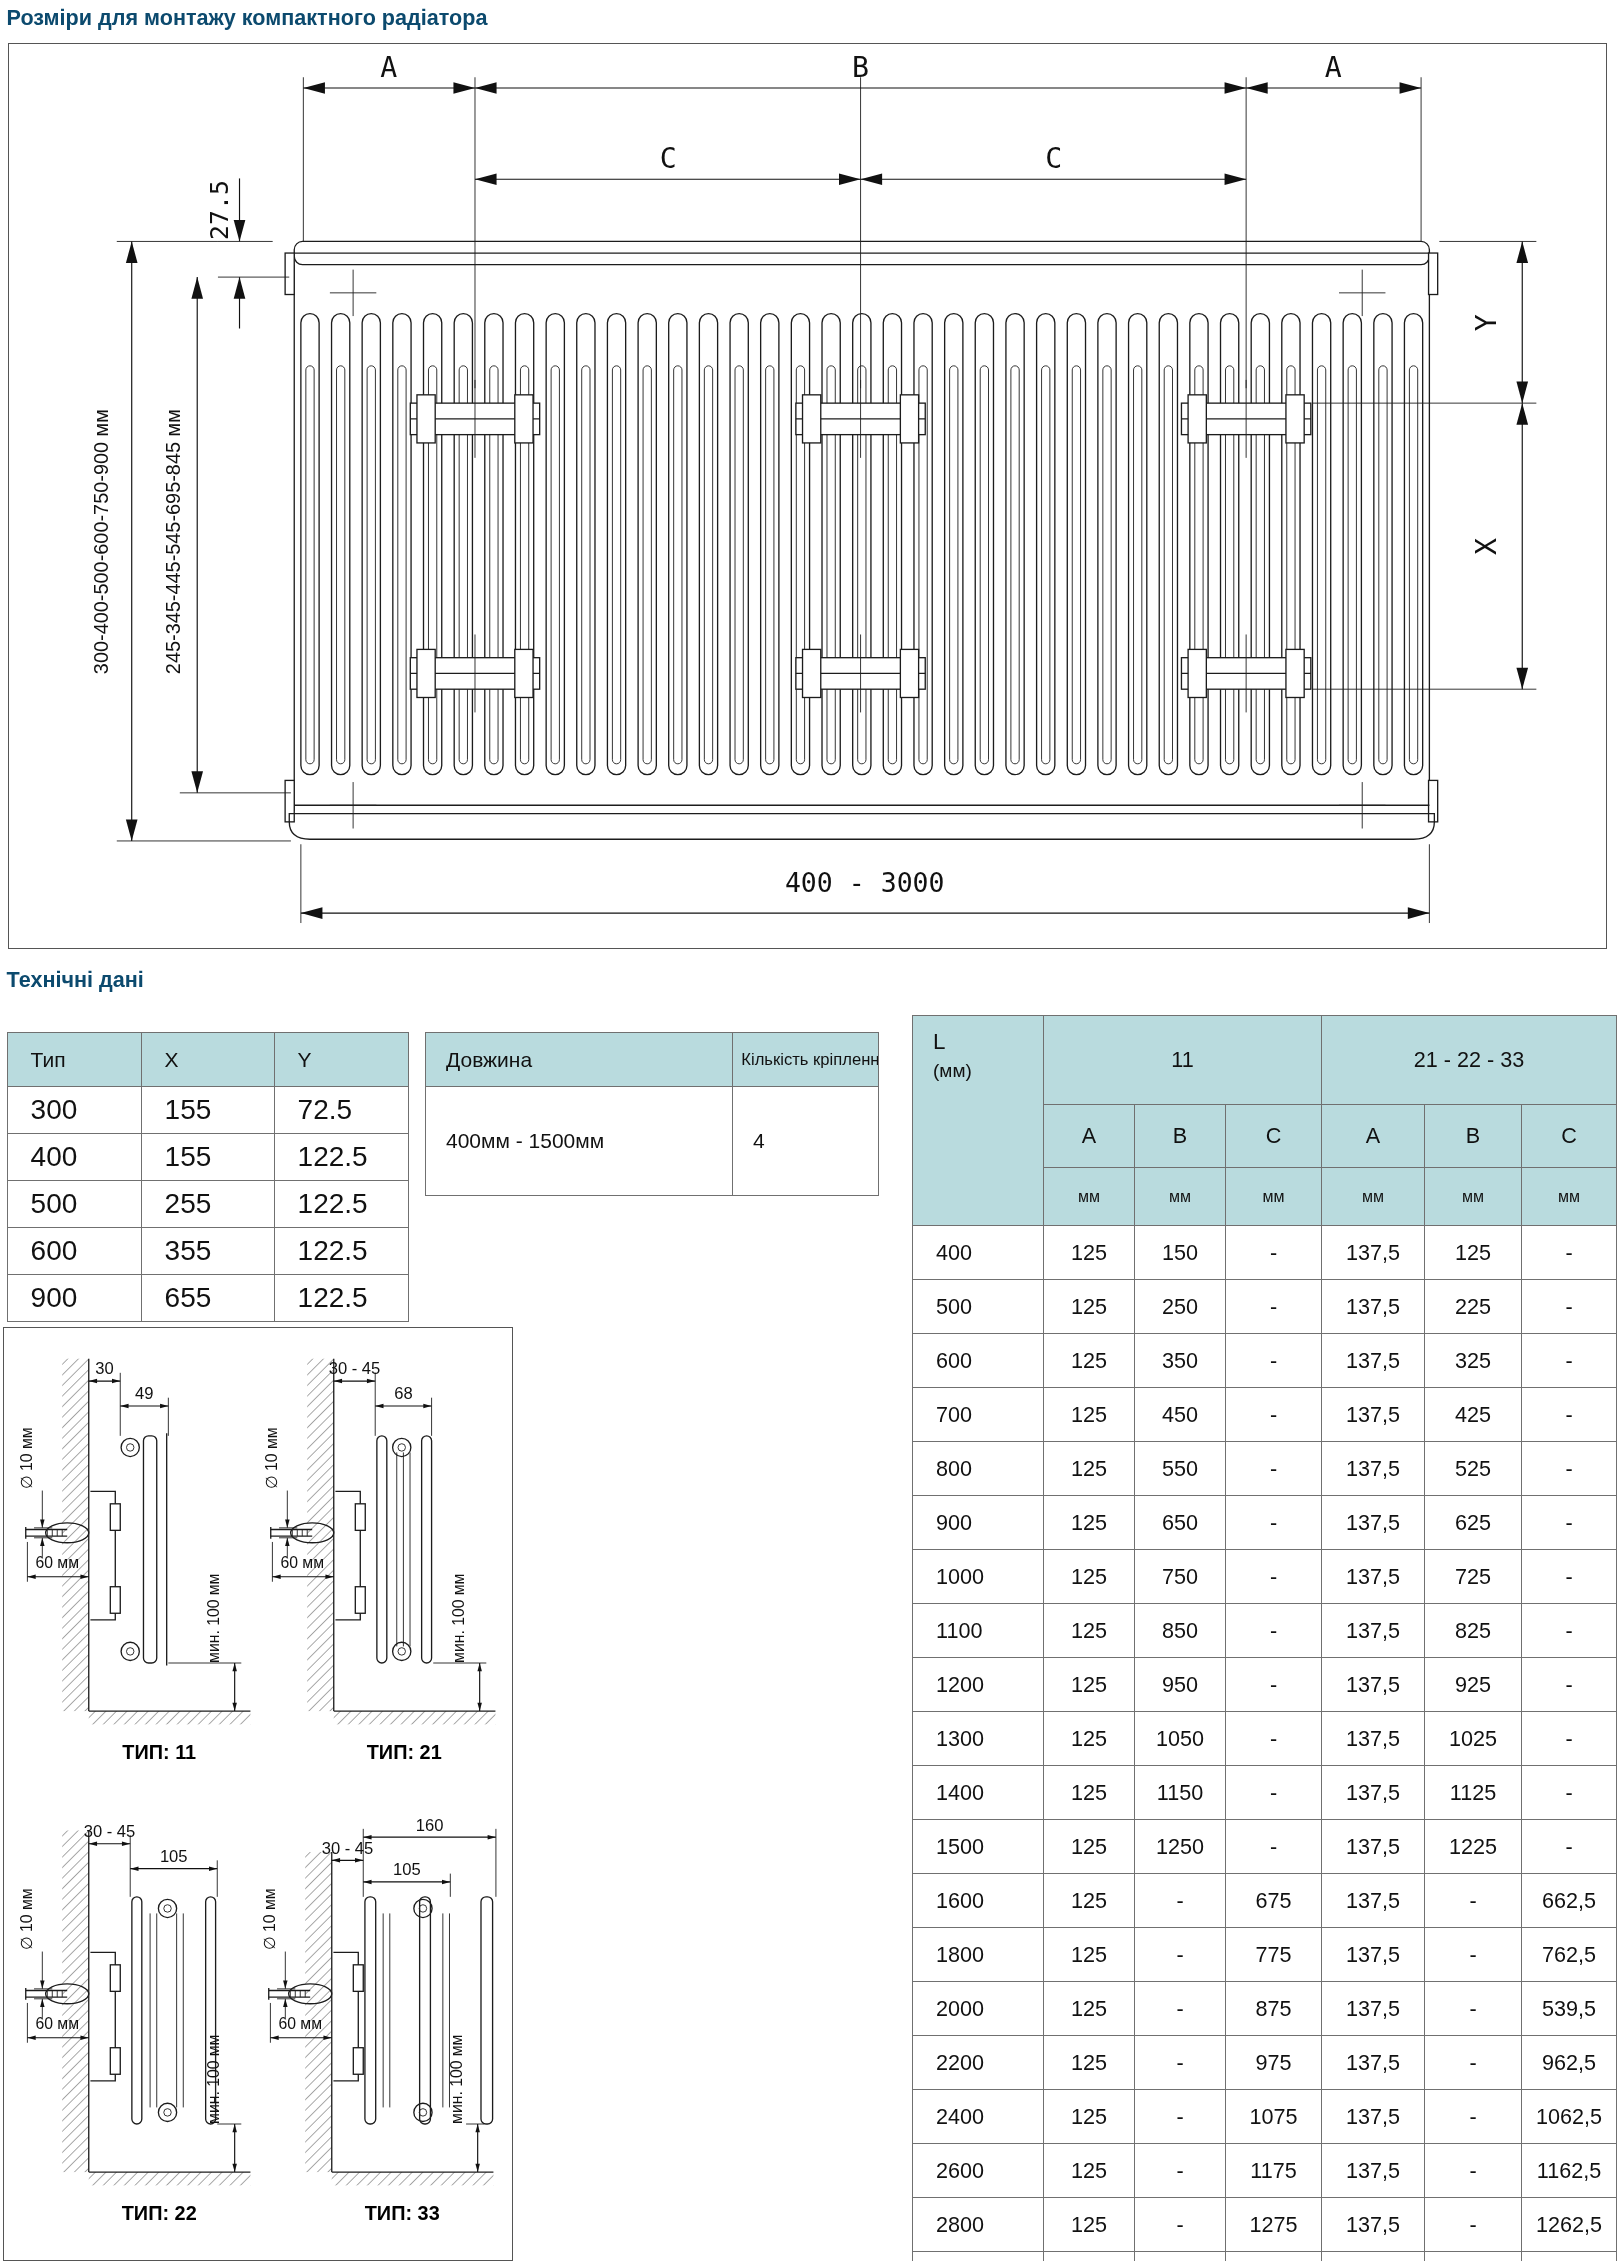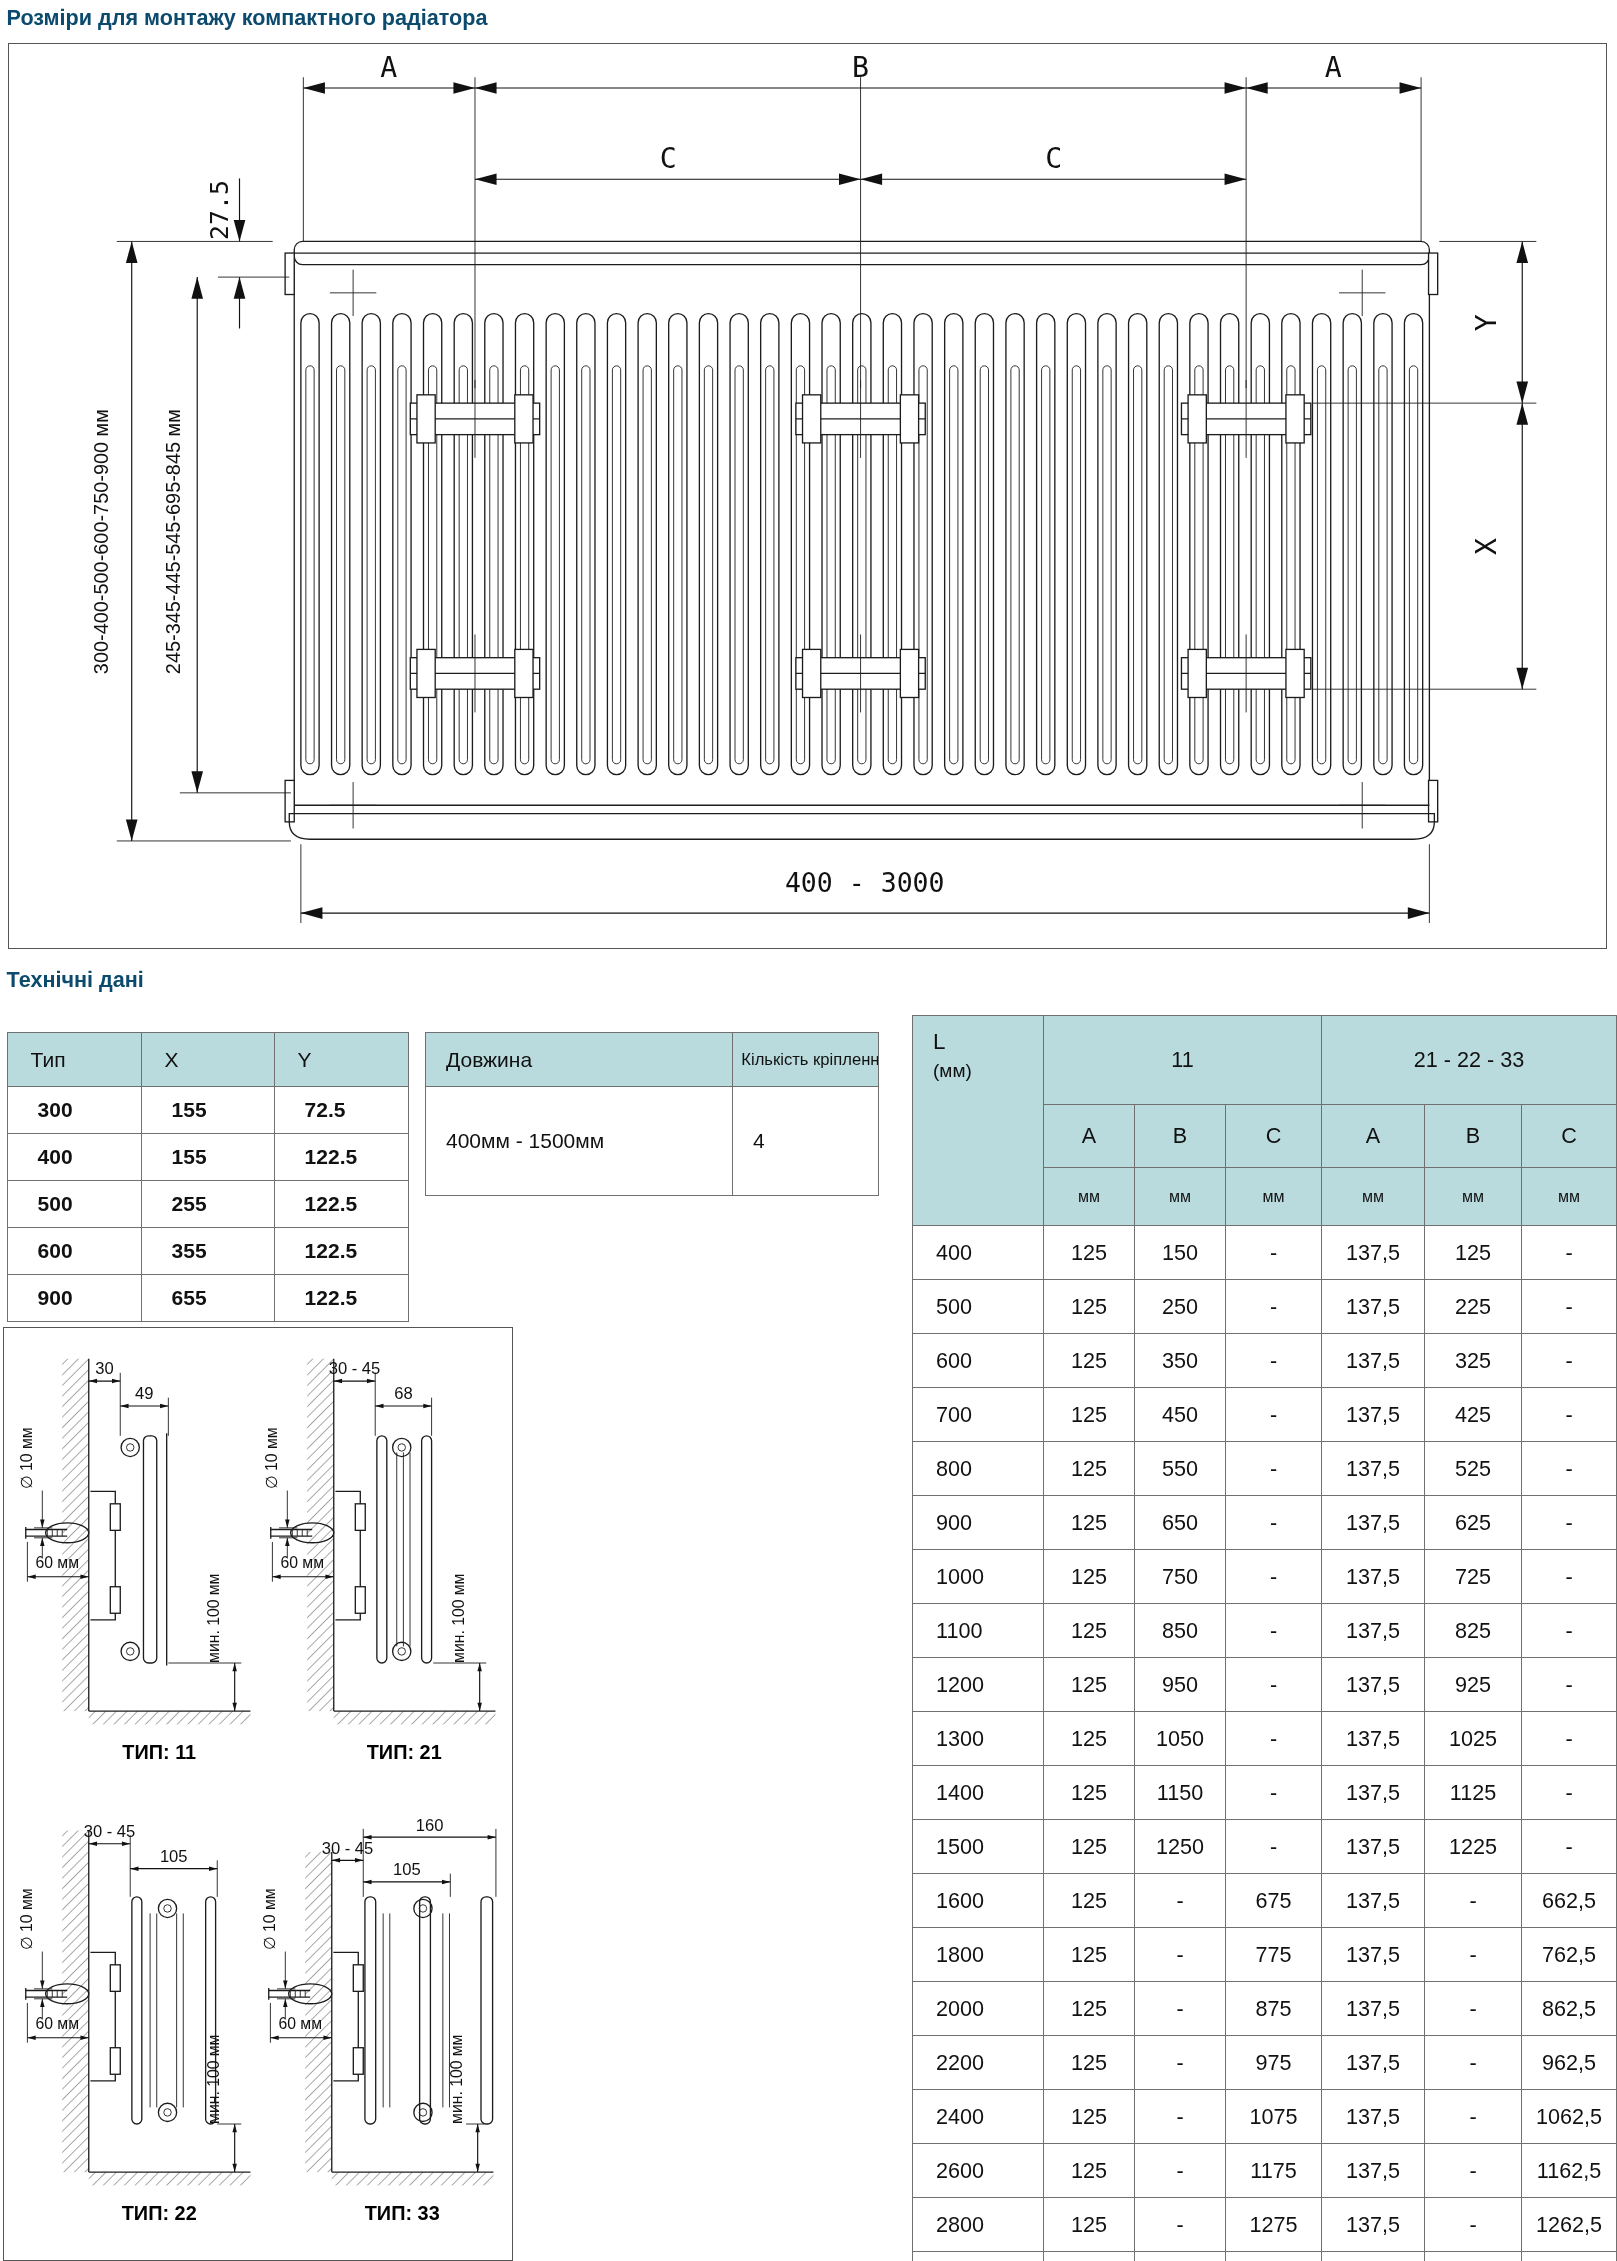--- a/index.html
+++ b/index.html
@@ -18,21 +18,21 @@
   .dimpoly{fill:#111;stroke:none;}
   .dtxt{font-family:"DejaVu Sans Mono",monospace;fill:#111;}
   .atxt{font-family:"Liberation Sans",sans-serif;fill:#111;}
   .cap{font-family:"Liberation Sans",sans-serif;font-weight:700;font-size:24px;fill:#000;}
   
   table{border-collapse:collapse;table-layout:fixed;position:absolute;background:#fff;}
   th,td{border:0.8px solid #707070;font-weight:400;overflow:hidden;white-space:nowrap;}
   th{background:#b9dbde;text-align:left;}
   #table1{left:6.6px;top:1032px;width:401px;}
   #table1 th{height:51px;font-size:21px;padding-left:23px;}
-  #table1 td{height:44px;font-size:21px;padding-left:30px;font-weight:bold;}
+  #table1 td{height:44px;font-size:28px;padding-left:23px;}
   #table2{left:425px;top:1032px;width:453px;padding-left:29px;}
   #table2 th{height:51px;font-size:21px;padding-left:20px;}
   #table2 th.narrow{font-size:16.6px;padding-left:8.3px;}
   #table2 td{height:106px;font-size:21px;padding-left:20px;}
   #table3{left:912px;top:1015px;width:704px;border:1.7px solid #555;}
   #table3 th{text-align:center;font-size:21.6px;}
   #table3 th.lcell{text-align:left;vertical-align:top;padding:13.3px 0 0 20px;}
   #table3 .l1{font-size:22.4px;}
   #table3 .l2{font-size:19px;margin-top:5px;}
   #table3 .hb1{height:86px;}
@@ -464,21 +464,21 @@
           <td>-</td>
           <td>762,5</td>
         </tr>
         <tr>
           <td>2000</td>
           <td>125</td>
           <td>-</td>
           <td>875</td>
           <td>137,5</td>
           <td>-</td>
-          <td>862,5</td>
+          <td>539,5</td>
         </tr>
         <tr>
           <td>2200</td>
           <td>125</td>
           <td>-</td>
           <td>975</td>
           <td>137,5</td>
           <td>-</td>
           <td>962,5</td>
         </tr>

